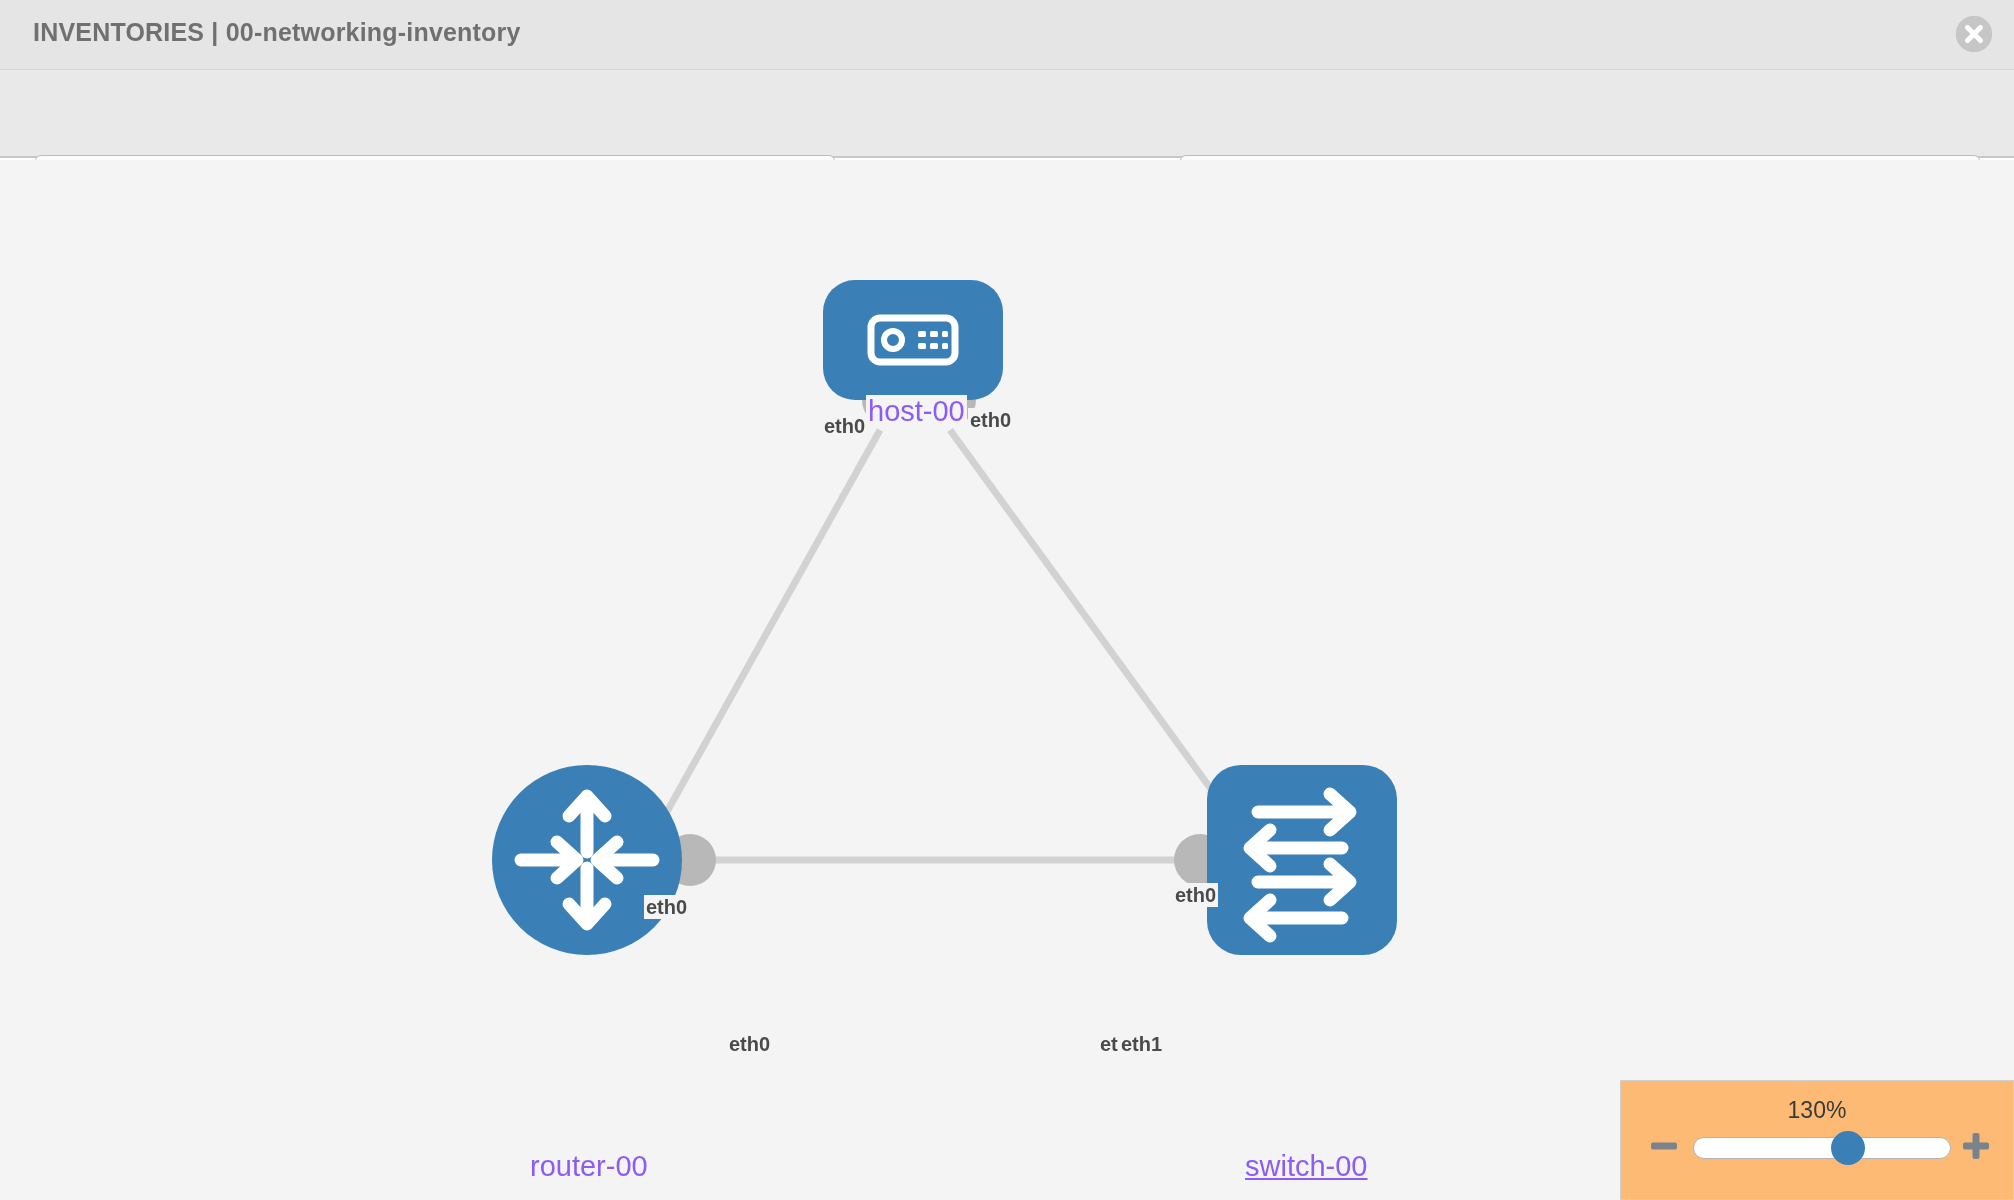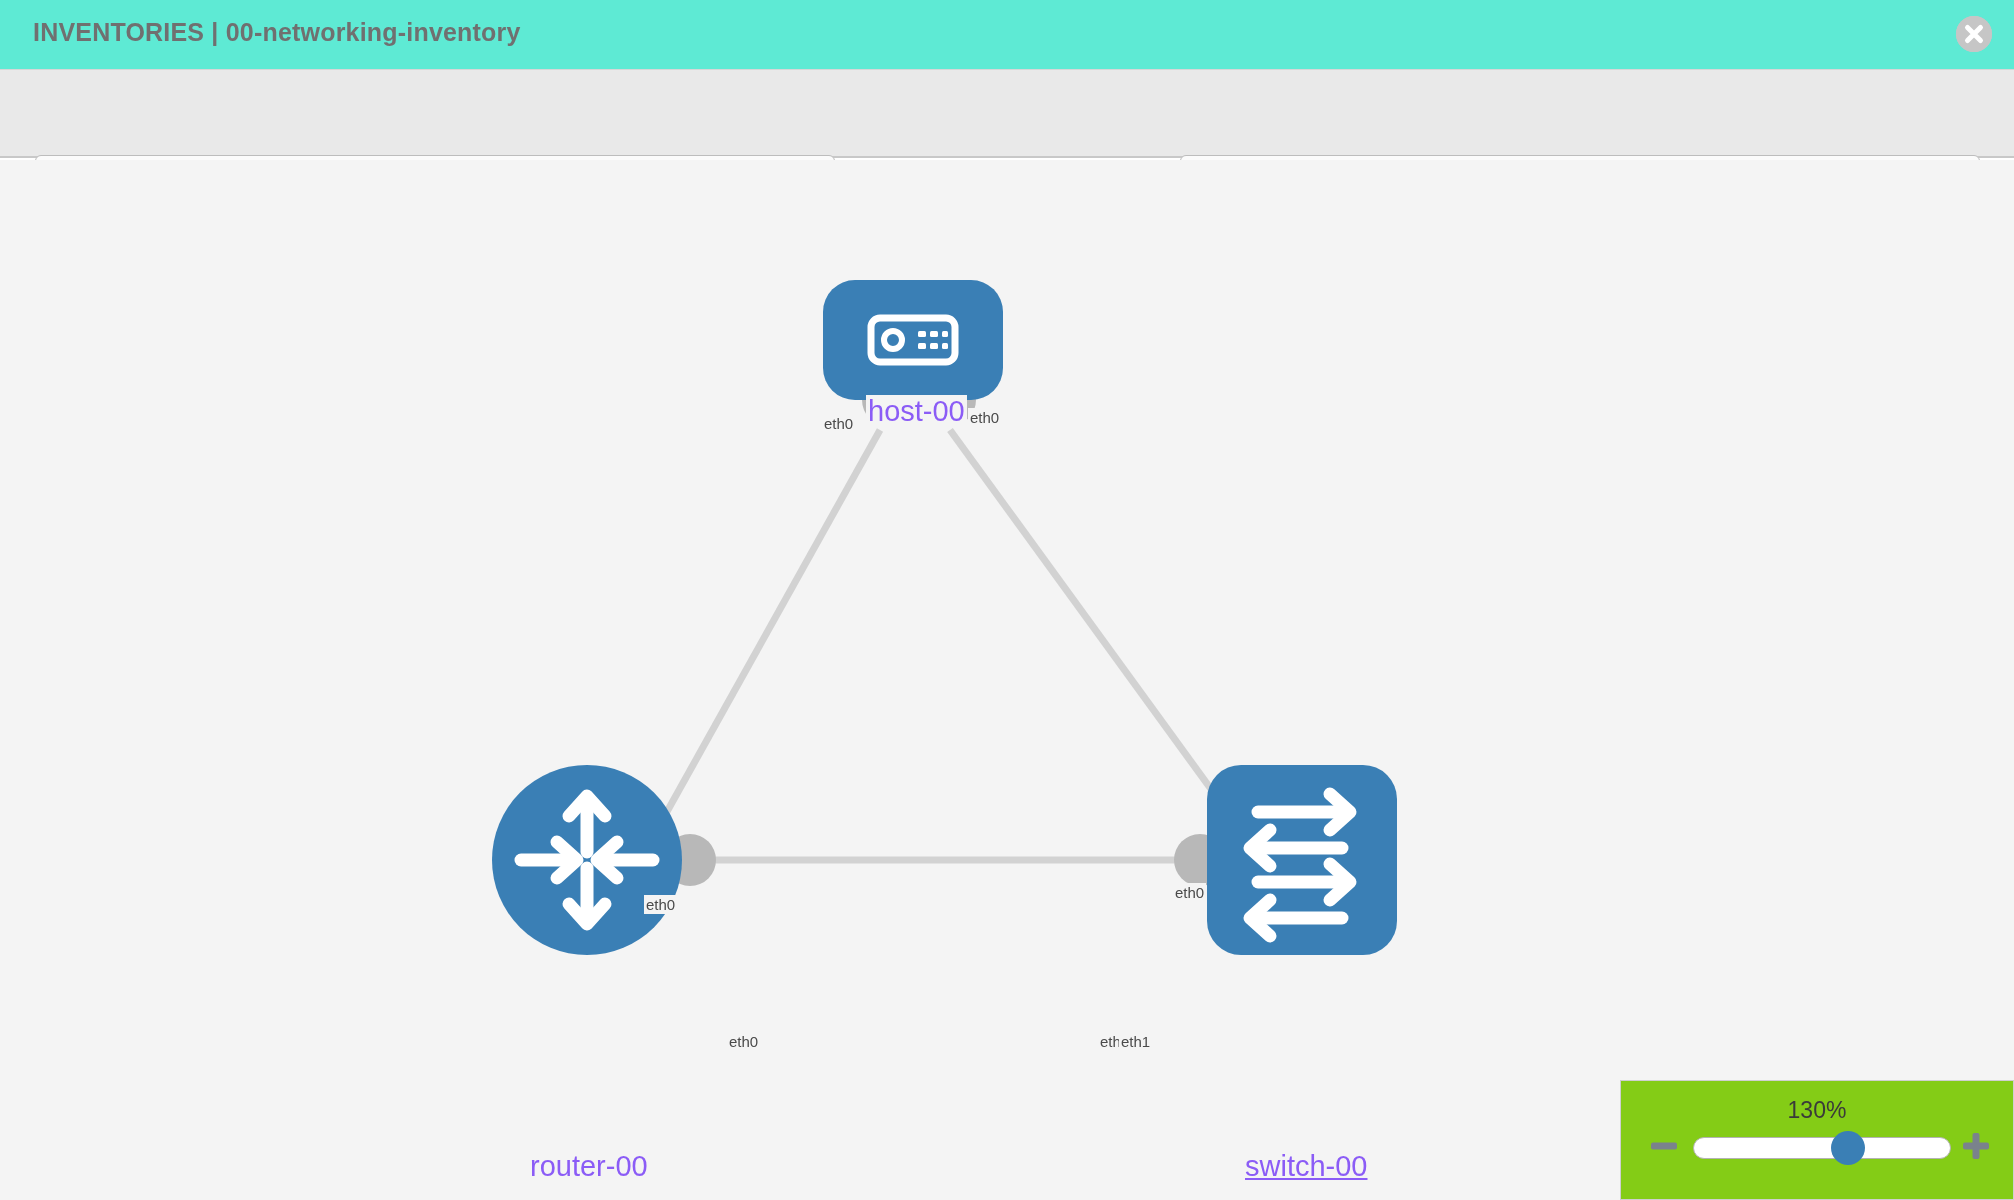--- a/index.html
+++ b/index.html
@@ -19,21 +19,21 @@
     height: 1200px;
     box-sizing: border-box;
   }
 
   
   .header {
     position: absolute;
     left: 0; top: 0;
     width: 2014px;
     height: 70px;
-    background: #5eead4;
+    background: #e5e5e5;
     border-bottom: 1px solid #d7d7d7;
     box-sizing: border-box;
     padding-left: 17px;
   }
   .header-title {
     position: absolute;
     left: 33px;
     top: 18px;
     font-size: 25px;
     font-weight: bold;
@@ -125,30 +125,30 @@
   
   .lbl {
     position: absolute;
     background: #f4f4f4;
     color: #4a4a4a;
     white-space: nowrap;
     line-height: 1;
     padding: 2px 2px;
   }
   .lbl-node { font-size: 29px; color: #8b5cf6; }
-  .lbl-if   { font-size: 15px; color: #4a4a4a; }
+  .lbl-if   { font-size: 20px; color: #4a4a4a; font-weight: bold; }
 
   
   .zoom-panel {
     position: absolute;
     left: 1620px;
     top: 1080px;
     width: 394px;
     height: 120px;
-    background: #84cc16;
+    background: #fdba74;
     border: 1px solid #cfcfcf;
     box-sizing: border-box;
   }
   .zoom-value {
     position: absolute;
     left: 0; right: 0;
     top: 16px;
     text-align: center;
     font-size: 23px;
     color: #3a3a3a;

